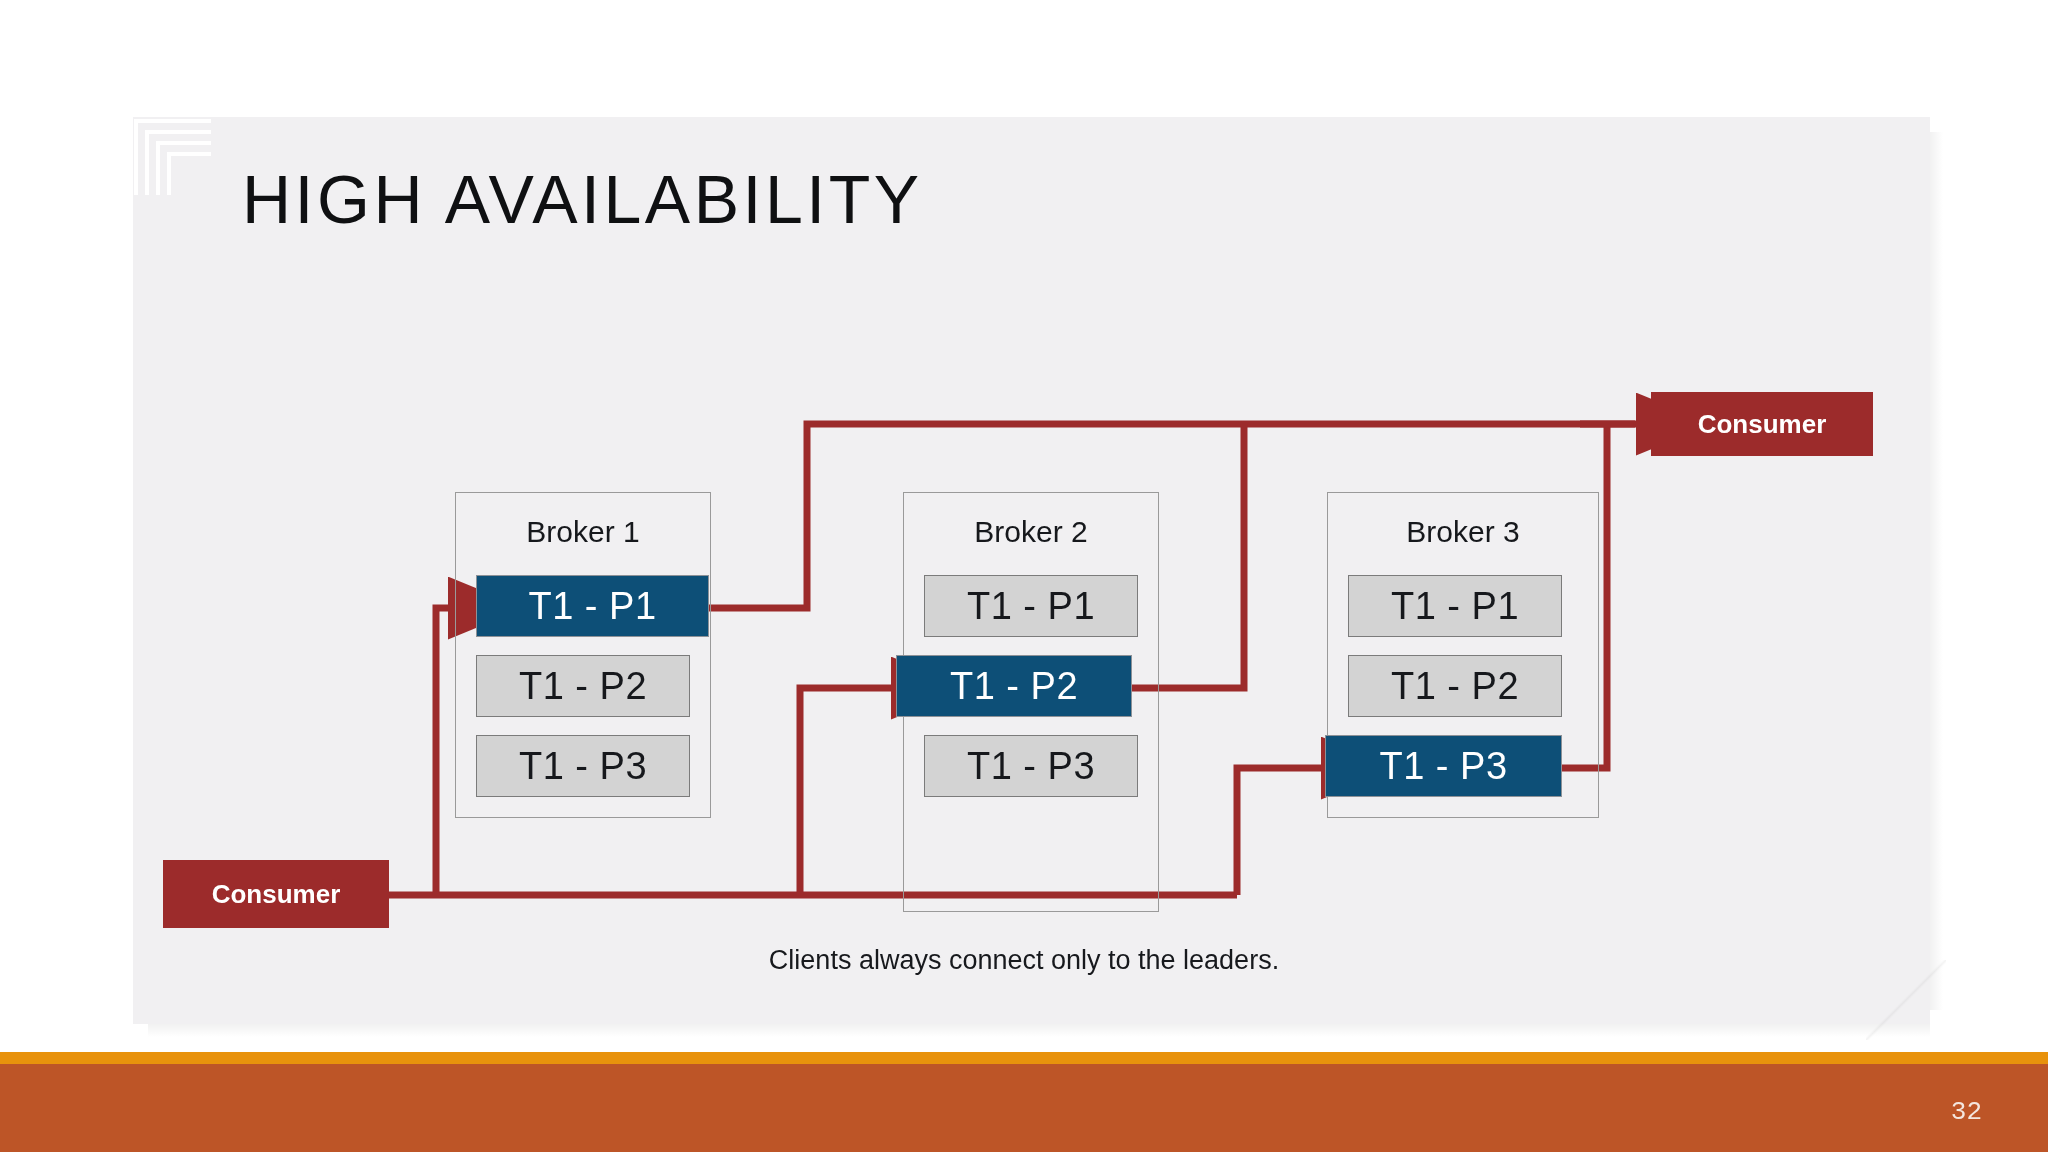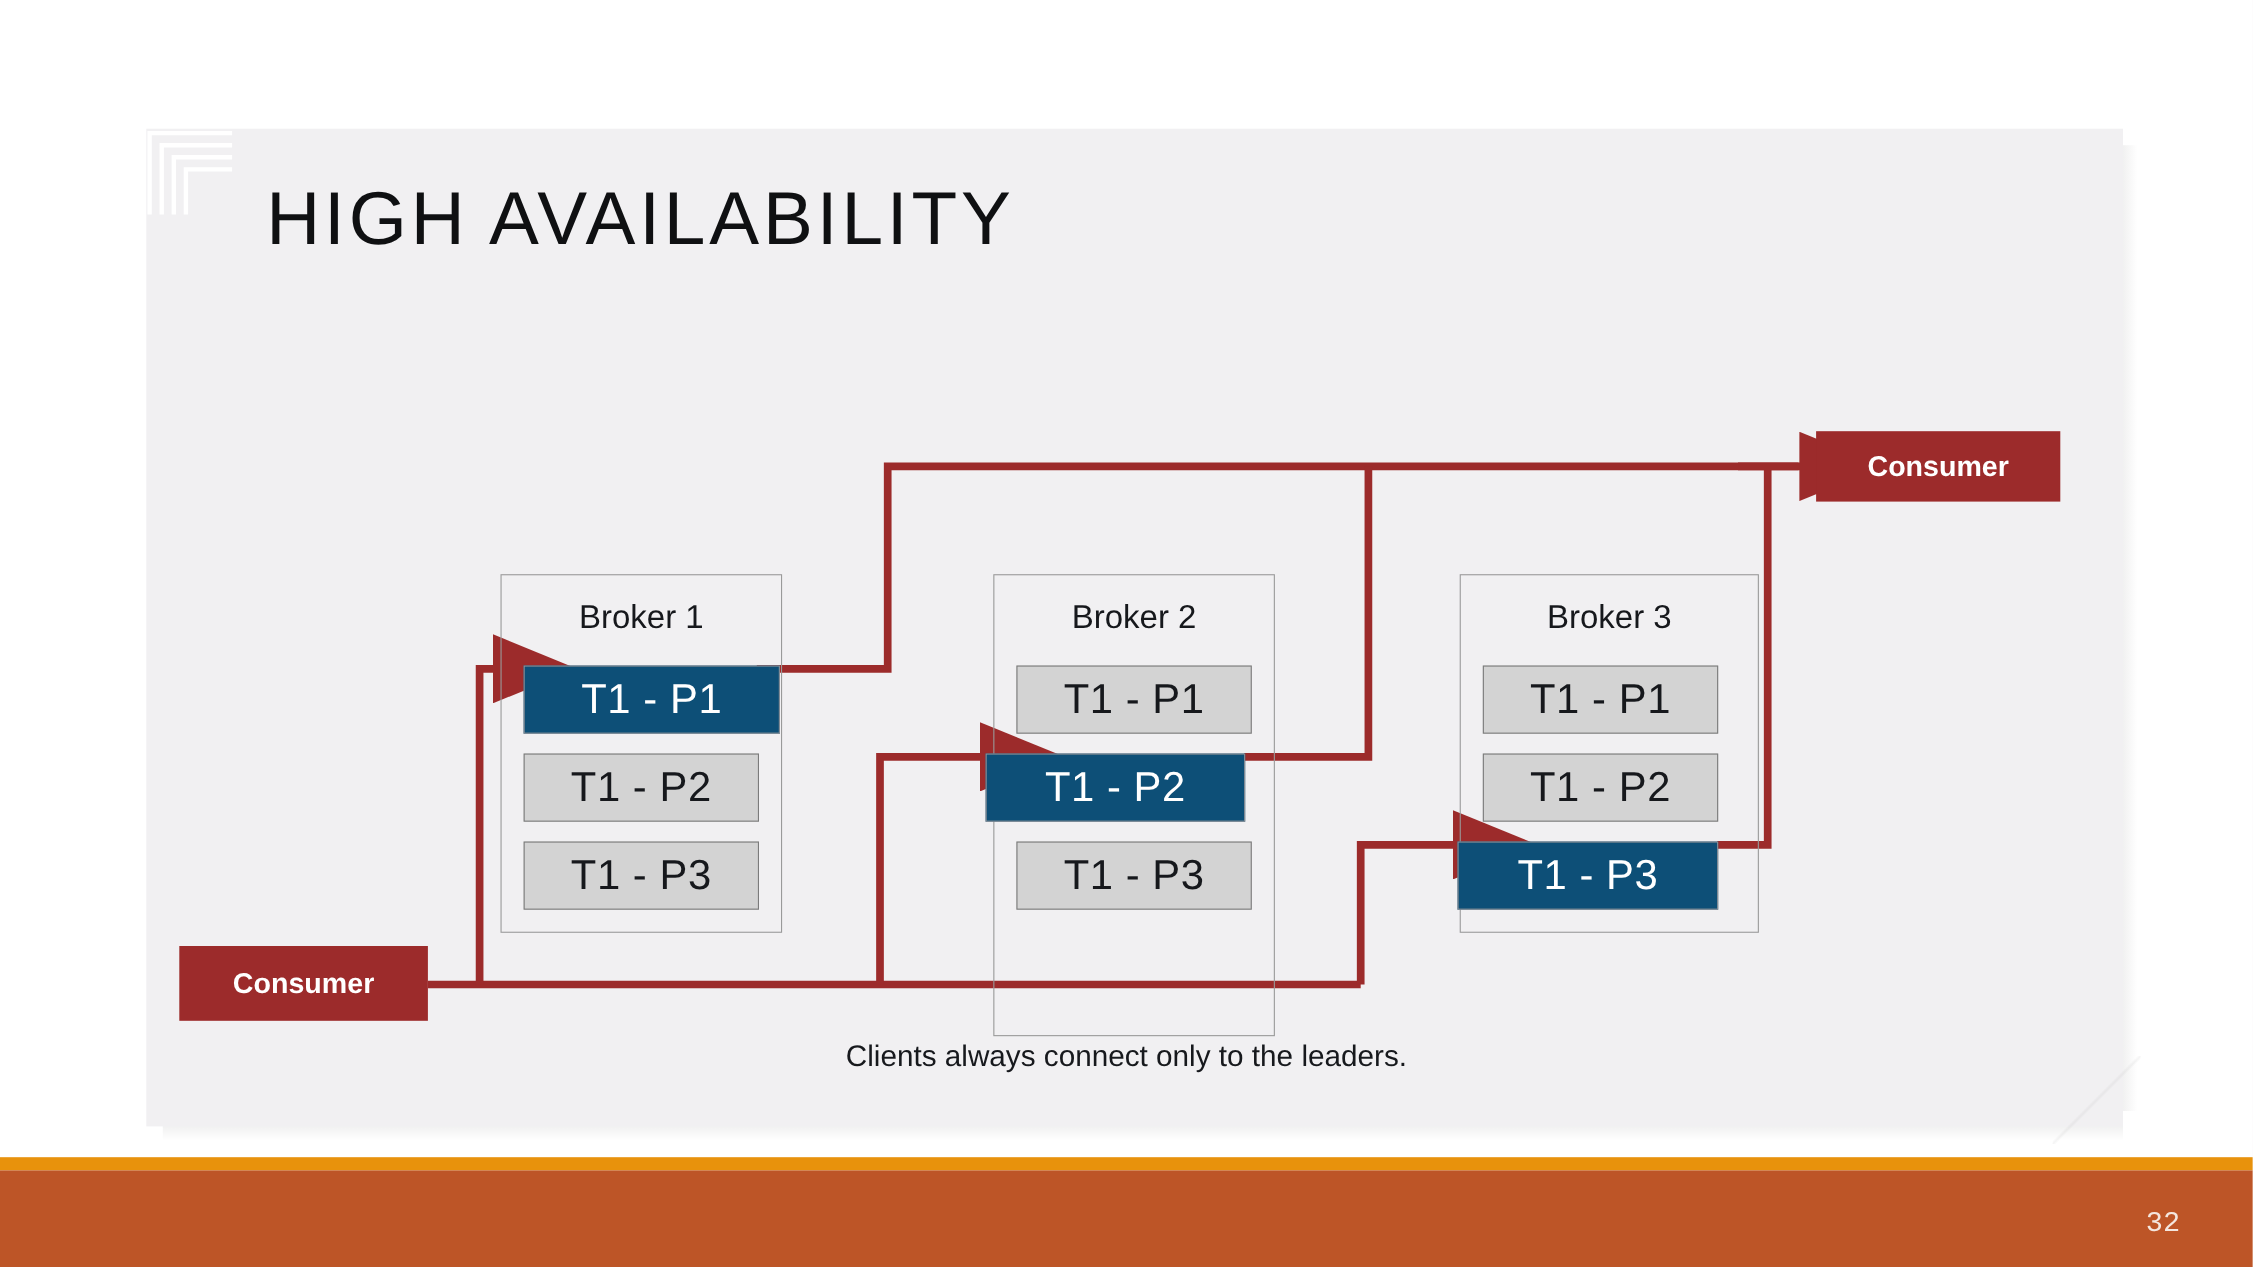--- a/index.html
+++ b/index.html
@@ -42,21 +42,20 @@
   }
   
   #diagram{position:absolute;left:0;top:0;width:2048px;height:1152px;}
   #connectors{position:absolute;left:0;top:0;width:2048px;height:1152px;}
   
   .broker{
     position:absolute;
     border:1.6px solid #9a9a9a;
     background:transparent;
     box-sizing:border-box;
-    margin-top:30px;
   }
   .broker-title{
     position:absolute;left:0;right:0;top:22px;
     text-align:center;font-size:30px;color:#16181c;
     white-space:nowrap;
   }
   .partition{
     position:absolute;
     box-sizing:border-box;
     display:flex;align-items:center;justify-content:center;

